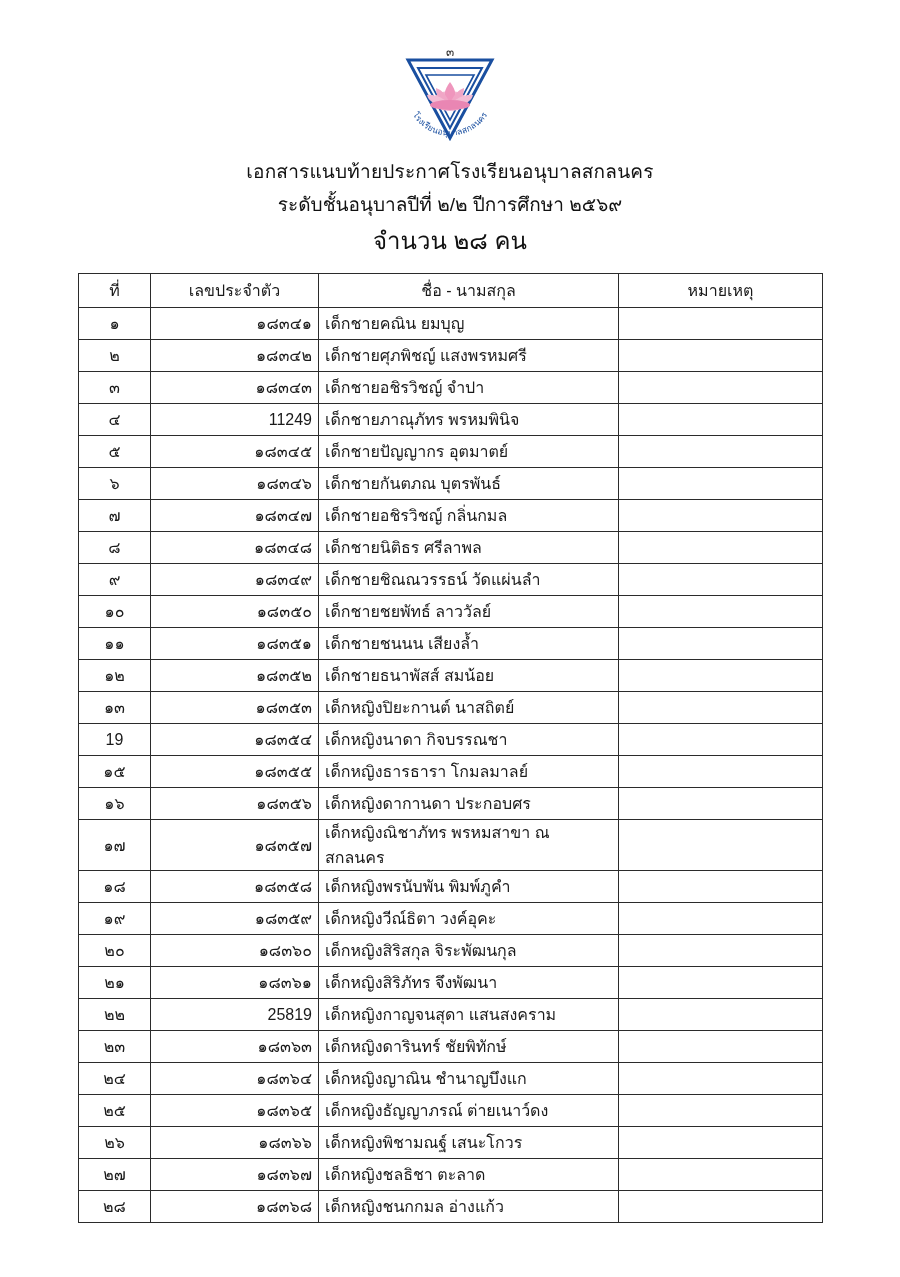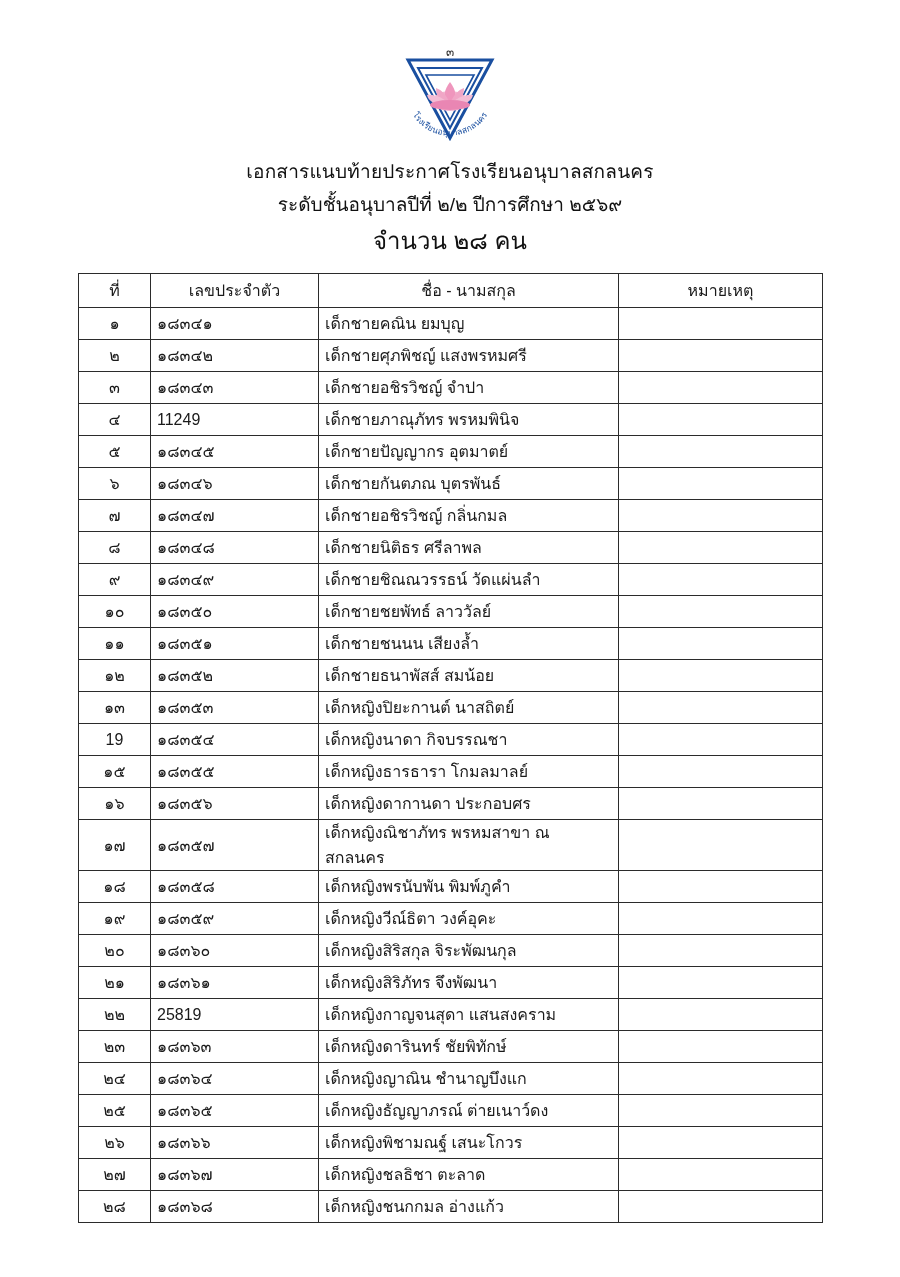--- a/index.html
+++ b/index.html
@@ -86,21 +86,21 @@
     text-align: center;
     font-size: 16px;
     height: 34px;
   }
   col.c-no    { width: 72px; }
   col.c-id    { width: 168px; }
   col.c-name  { width: 300px; }
   col.c-note  { width: 204px; }
 
   td.no   { text-align: center; }
-  td.id   { text-align: left; }
+  td.id   { text-align: right; }
   td.name { text-align: left; padding-left: 10px; }
   td.note { text-align: left; }
 </style>
 </head>
 <body>
 
 <div class="page">
 
   <div class="logo-wrap">
     <div class="logo">

